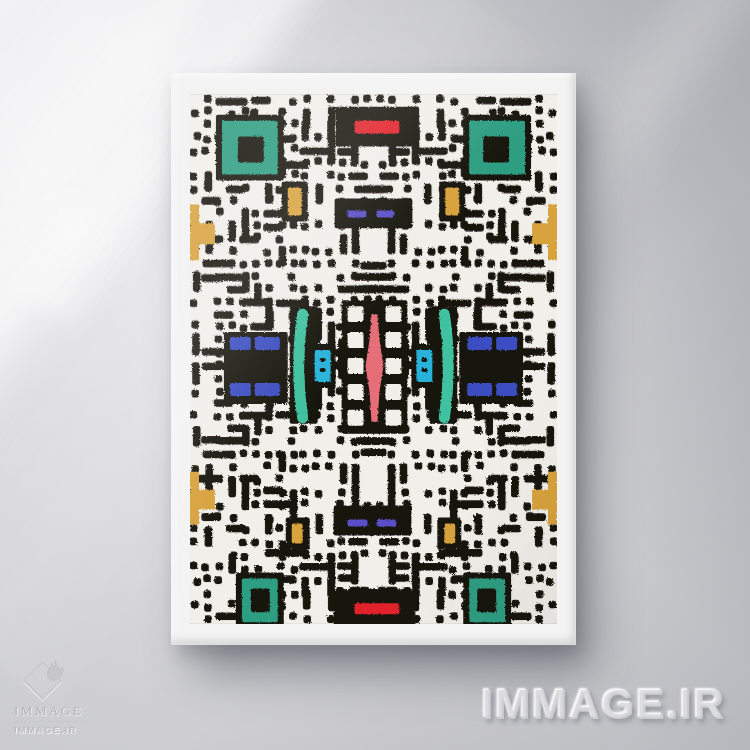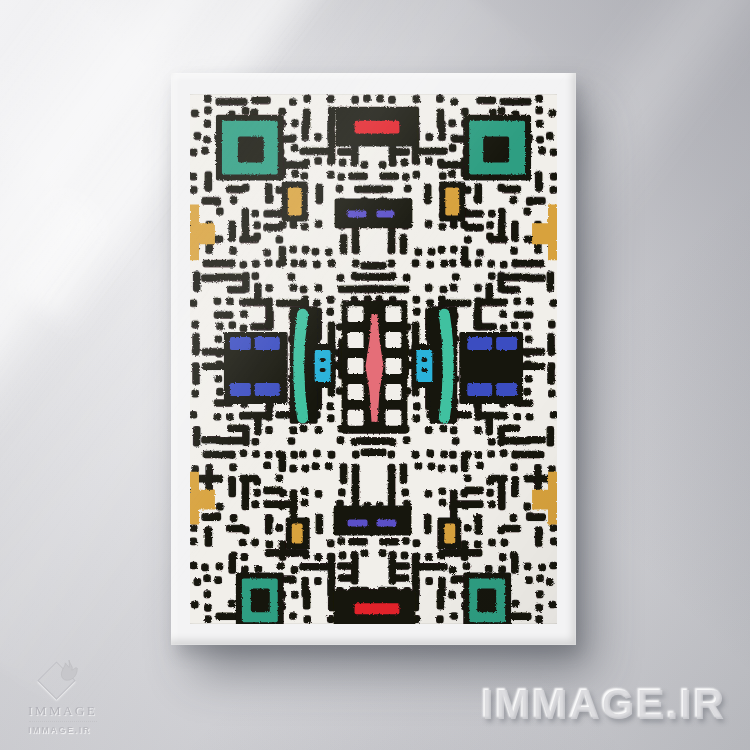--- a/index.html
+++ b/index.html
@@ -42,21 +42,21 @@
          box-shadow:0 0 5px rgba(0,0,0,.18) inset;}
   .art-wrap svg{display:block;width:367px;height:530px;}
   .glass{position:absolute;inset:0;pointer-events:none;
          background:linear-gradient(125deg,rgba(255,255,255,.15) 0%,rgba(255,255,255,.05) 26%,rgba(255,255,255,0) 45%,rgba(255,255,255,0) 72%,rgba(0,0,0,.05) 100%);}
   
   .watermark{position:absolute;left:482px;top:684px;z-index:7;
          font-weight:800;font-size:42px;letter-spacing:2px;line-height:1;
          color:rgba(213,213,217,.78);
          text-shadow:-2px -2px 2px rgba(255,255,255,.95),2px 3px 5px rgba(92,95,105,.45);}
   
-  .logo{position:absolute;left:28px;top:660px;width:110px;z-index:7;color:#b6b6bb;}
+  .logo{position:absolute;left:14px;top:660px;width:110px;z-index:7;color:#b6b6bb;}
   .logo-mark{position:relative;height:40px;}
   .diamond{position:absolute;left:15px;top:7px;width:25px;height:25px;
          border:1.5px solid #c1c1c6;transform:rotate(45deg);
          box-shadow:1px 1px 2px rgba(255,255,255,.7);}
   .flame{position:absolute;left:30px;top:-2px;width:22px;height:28px;}
   .logo-title{font-family:"Liberation Serif",serif;font-size:13px;letter-spacing:2.5px;
          color:#b2b2b8;text-shadow:1px 1px 1px rgba(255,255,255,.8);margin-top:3px;}
   .logo-divider{width:68px;border-top:1px dotted #c4c4c8;margin:2px 0 3px 1px;}
   .logo-site{font-size:9px;font-weight:bold;letter-spacing:1.6px;color:#babapc;
          color:#bbbbc0;text-shadow:1px 1px 1px rgba(255,255,255,.85);}

